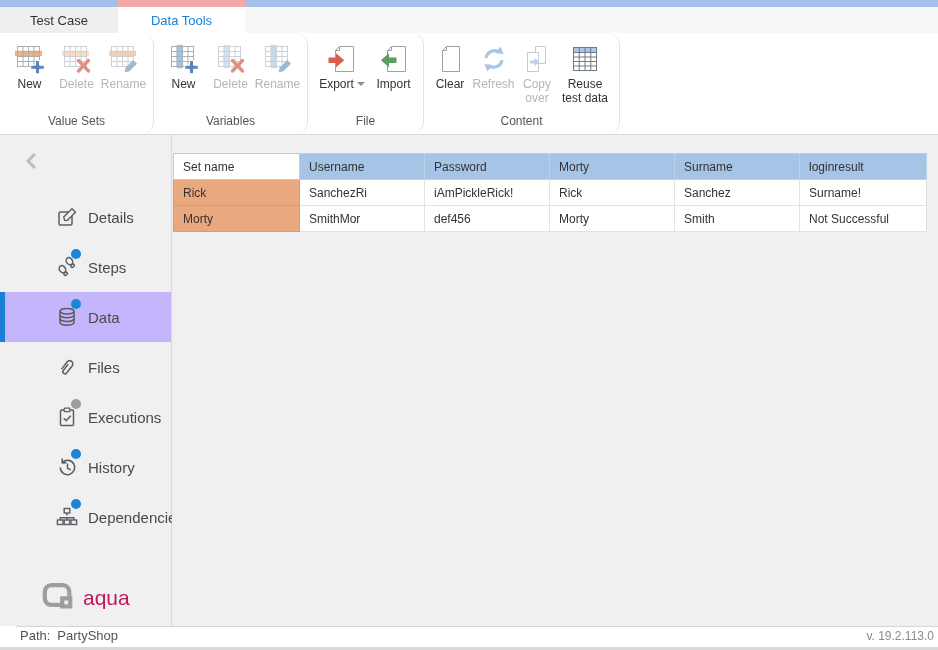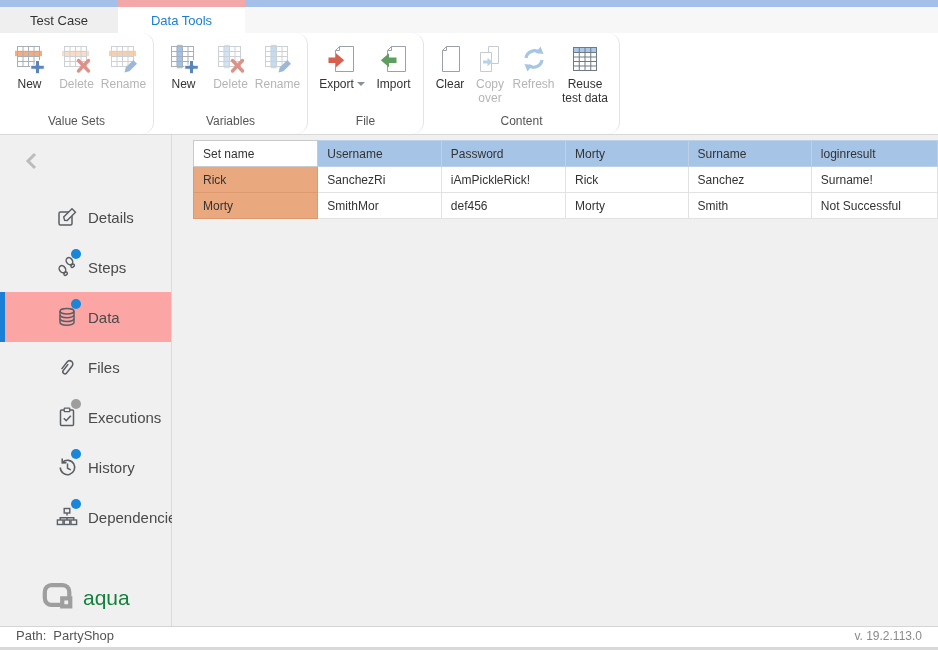--- a/index.html
+++ b/index.html
@@ -30,38 +30,38 @@
   .group-label { margin-top:auto; text-align:center; font-size:12px; color:#555; padding:3px 0 6px 0; }
 
   
   .body { display:flex; height:491px; background:#f0f0f0; }
   .sidebar { width:172px; flex-shrink:0; background:#f0f0f0; border-right:1px solid #dadada; position:relative; }
   .back-btn { position:absolute; top:16px; left:23px; cursor:pointer; }
   .nav { position:absolute; top:57px; left:0; right:0; }
   .nav-item { height:50px; position:relative; display:flex; align-items:center; font-size:15px; color:#4a4a4a; cursor:pointer; }
   .nav-item .nicon { position:absolute; left:56px; top:50%; transform:translateY(-50%); width:22px; height:22px; }
   .nav-item .nlabel { padding-left:88px; }
-  .nav-item.selected { background:#fca5a5; }
+  .nav-item.selected { background:#c4b5fd; }
   .nav-item.selected::before { content:""; position:absolute; left:0; top:0; bottom:0; width:5px; background:#1a7fd5; }
   .badge { position:absolute; left:71px; top:7px; width:10px; height:10px; border-radius:50%; }
   .badge.blue { background:#1a86d9; }
   .badge.gray { background:#9e9e9e; }
-  .logo { position:absolute; bottom:12px; left:42px; display:flex; align-items:center; gap:9px; color:#15803d; font-size:21px; }
+  .logo { position:absolute; bottom:12px; left:42px; display:flex; align-items:center; gap:9px; color:#be185d; font-size:21px; }
 
   
   .content { flex:1; position:relative; background:#f0f0f0; }
-  .data-table { position:absolute; top:5px; left:1px; border-collapse:collapse; background:#a3a3a3; table-layout:fixed;margin-left:20px; }
+  .data-table { position:absolute; top:18px; left:1px; border-collapse:collapse; background:#a3a3a3; table-layout:fixed; }
   .data-table th, .data-table td { height:26px; padding:0 9px; font-size:12px; font-weight:normal; text-align:left; white-space:nowrap; overflow:hidden; }
   .data-table thead th { background:#a6c4e6; color:#333; border:1px solid #bcd0e6; }
   .data-table thead th.corner { background:#fff; border:1px solid #c9c9c9; }
   .data-table td { background:#fff; border:1px solid #e2e2e2; color:#333; }
   .data-table td.setname { background:#eaa87f; border:1px solid #dd9a6e; }
 
   
-  .status-bar { height:18px; border-top:1px solid #d5d5d5; background:#fff; display:flex; align-items:center; justify-content:space-between; padding:0 16px; font-size:13px; color:#555; }
+  .status-bar { height:18px; border-top:1px solid #d5d5d5; background:#fff; display:flex; align-items:center; justify-content:space-between; padding:0 4px; font-size:13px; color:#555;margin-left:16px; }
   .status-left { display:flex; gap:7px; }
   .version { color:#8a8a8a; font-size:12px; }
 </style>
 </head>
 <body>
 
 <div class="app">
 
   <div class="top-strip">
     <div class="top-strip-pink"></div>
@@ -233,42 +233,42 @@
       <div class="group-buttons">
         <div class="rbtn narrow">
           <span class="ricon">
             <svg width="28" height="30" viewBox="0 0 28 30">
               <path d="M10.5 2.5 L23.5 2.5 L23.5 27.5 L6.5 27.5 L6.5 6.5 Z" fill="#fff" stroke="#9aa1a8"></path>
               <path d="M10.5 2.5 L10.5 6.5 L6.5 6.5" fill="none" stroke="#9aa1a8"></path>
             </svg>
           </span>
           <span class="rlabel">Clear</span>
         </div>
+        <div class="rbtn disabled">
+          <span class="ricon">
+            <svg width="30" height="30" viewBox="0 0 30 30">
+              <g fill="none" stroke="#a5c6e4" stroke-width="3.2">
+                <path d="M7 14 a8.5 8.5 0 0 1 13.5 -5.5"></path>
+                <path d="M23 16 a8.5 8.5 0 0 1 -13.5 5.5"></path>
+              </g>
+              <polygon points="21.5,2.5 24.5,10 16.5,9" fill="#a5c6e4"></polygon>
+              <polygon points="8.5,27.5 5.5,20 13.5,21" fill="#a5c6e4"></polygon>
+            </svg>
+          </span>
+          <span class="rlabel">Refresh</span>
+        </div>
         <div class="rbtn narrow disabled">
           <span class="ricon">
             <svg width="30" height="30" viewBox="0 0 30 30">
               <path d="M13.5 2.5 h10 v17 h-10 z" fill="#fff" stroke="#c6cbd1"></path>
               <path d="M5.5 8.5 h11 v19 h-11 z" fill="#fff" stroke="#c6cbd1"></path>
               <path d="M8 16.5 h4.5 v-2.8 l5 4.3 -5 4.3 v-2.8 H8 z" fill="#b9d2ea"></path>
             </svg>
           </span>
           <span class="rlabel">Copy over</span>
-        </div>
-        <div class="rbtn disabled">
-          <span class="ricon">
-            <svg width="30" height="30" viewBox="0 0 30 30">
-              <g fill="none" stroke="#a5c6e4" stroke-width="3.2">
-                <path d="M7 14 a8.5 8.5 0 0 1 13.5 -5.5"></path>
-                <path d="M23 16 a8.5 8.5 0 0 1 -13.5 5.5"></path>
-              </g>
-              <polygon points="21.5,2.5 24.5,10 16.5,9" fill="#a5c6e4"></polygon>
-              <polygon points="8.5,27.5 5.5,20 13.5,21" fill="#a5c6e4"></polygon>
-            </svg>
-          </span>
-          <span class="rlabel">Refresh</span>
         </div>
         <div class="rbtn wide">
           <span class="ricon">
             <svg width="30" height="30" viewBox="0 0 30 30">
               <rect x="3.5" y="3.5" width="23" height="5" fill="#a9c7e8"></rect>
               <g fill="none" stroke="#707a84" stroke-width="1">
                 <rect x="3.5" y="3.5" width="23" height="23"></rect>
                 <line x1="3.5" y1="8.5" x2="26.5" y2="8.5"></line>
                   <line x1="3.5" y1="13" x2="26.5" y2="13"></line>
                   <line x1="3.5" y1="17.5" x2="26.5" y2="17.5"></line>

